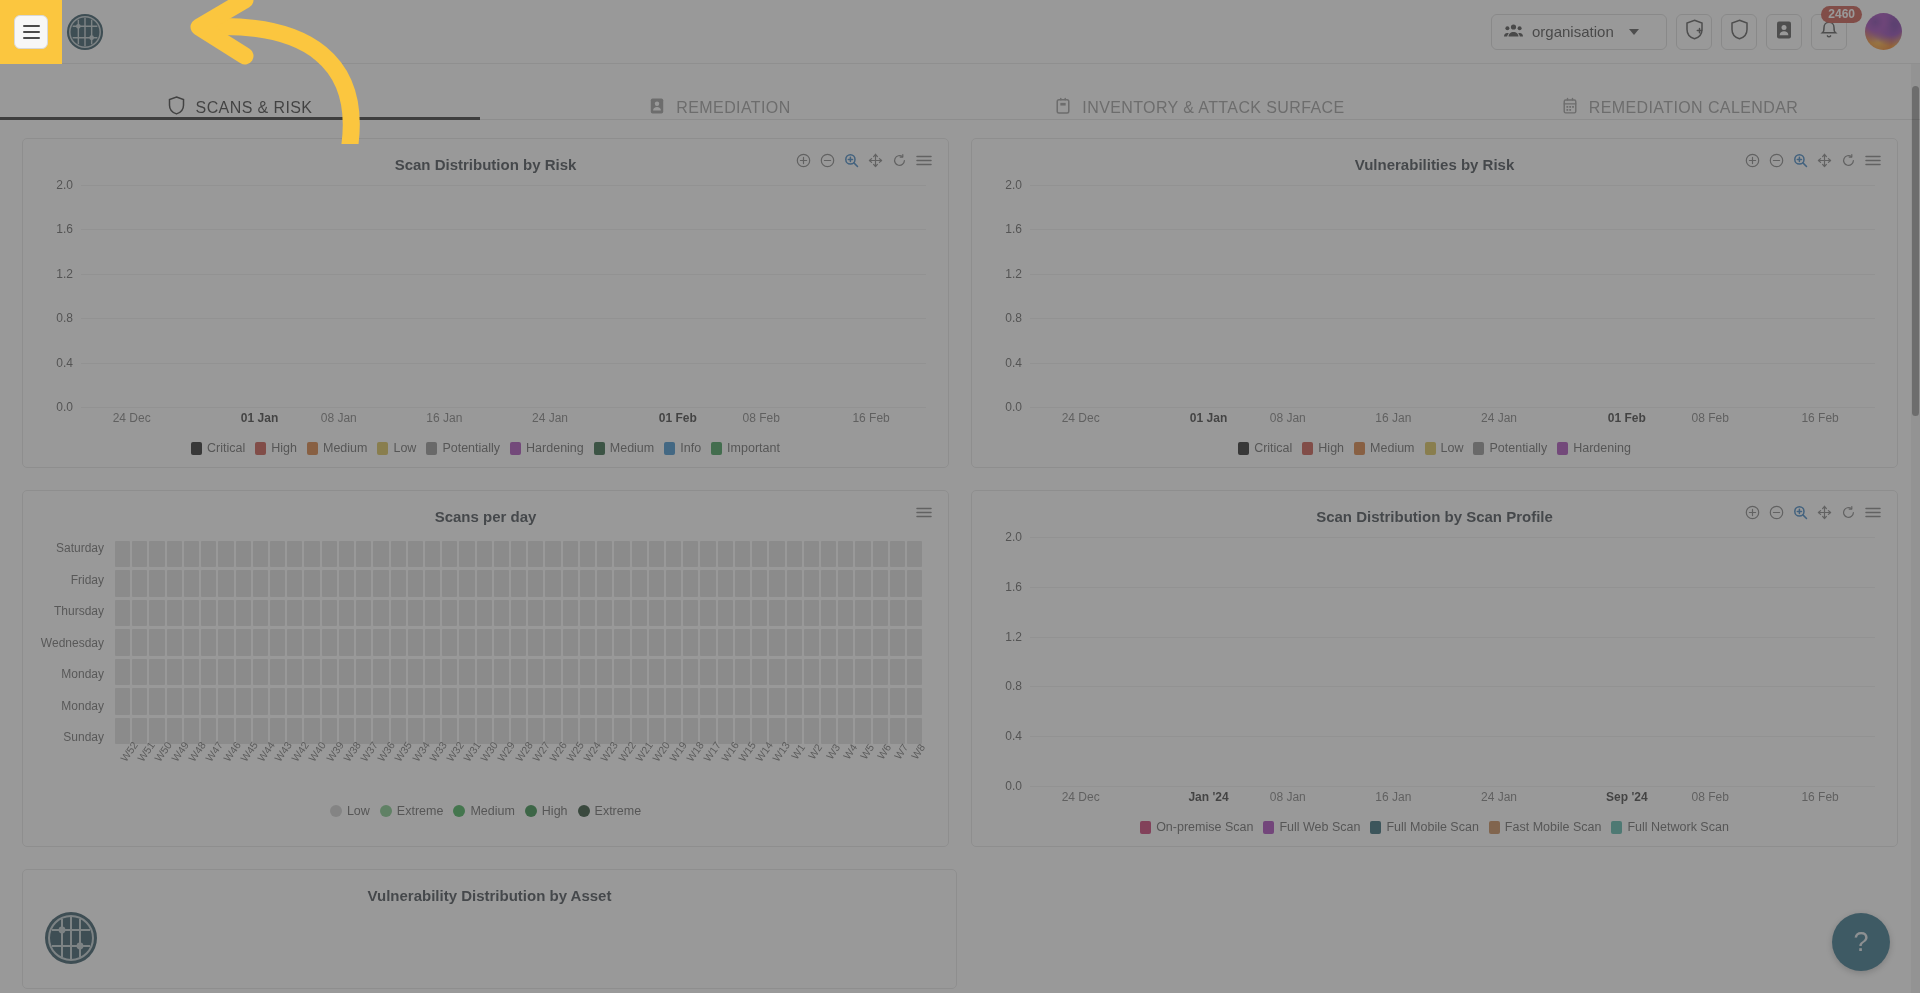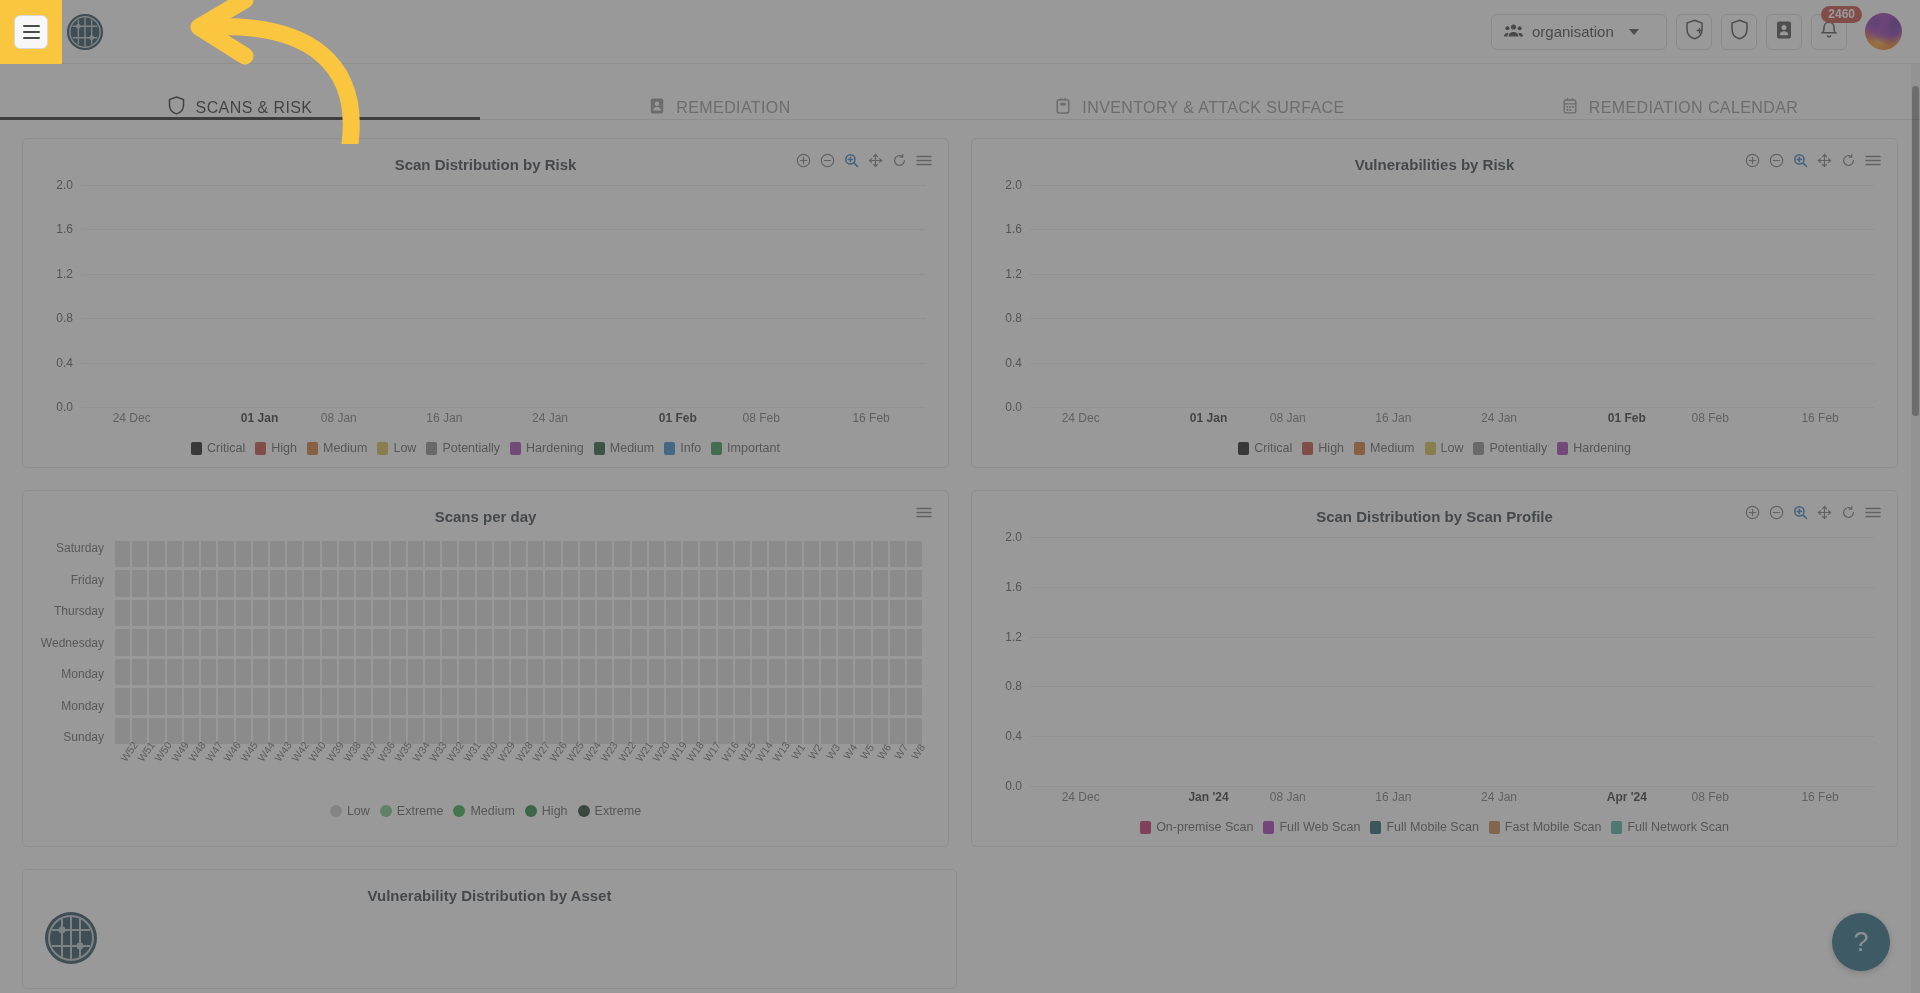--- a/index.html
+++ b/index.html
@@ -1136,21 +1136,21 @@
             <div class="gridline" style="top:60%"></div>
           <div class="gridline" style="top:80%"></div>
             <div class="gridline" style="top:100%"></div>
         </div>
         <div class="xaxis">
           <div class="xtick" style="left:6%">24 Dec</div>
           <div class="xtick bold" style="left:19%">Jan '24</div>
           <div class="xtick" style="left:30.5%">08 Jan</div>
           <div class="xtick" style="left:43%">16 Jan</div>
           <div class="xtick" style="left:55.5%">24 Jan</div>
-          <div class="xtick bold" style="left:68.5%">Apr '24</div>
+          <div class="xtick bold" style="left:68.5%">Sep '24</div>
           <div class="xtick" style="left:80.5%">08 Feb</div>
           <div class="xtick" style="left:93.5%">16 Feb</div>
         </div>
       </div>
 
       <div class="legend">
         <div class="legend-item">
             <span class="swatch" style="background:#c2185b"></span>
             <span>On-premise Scan</span>
           </div>

